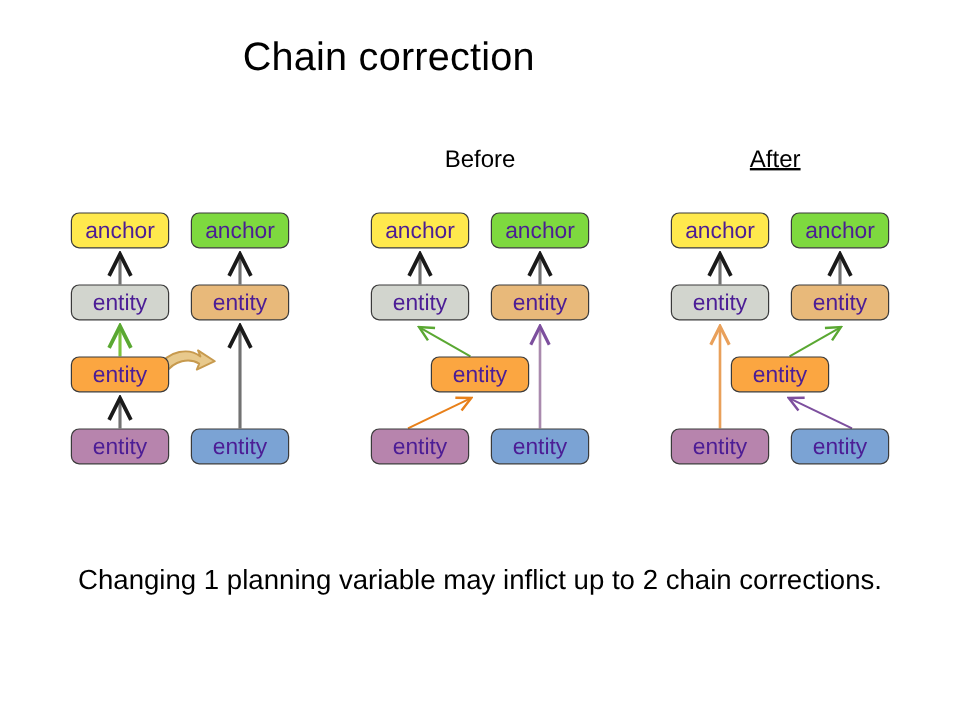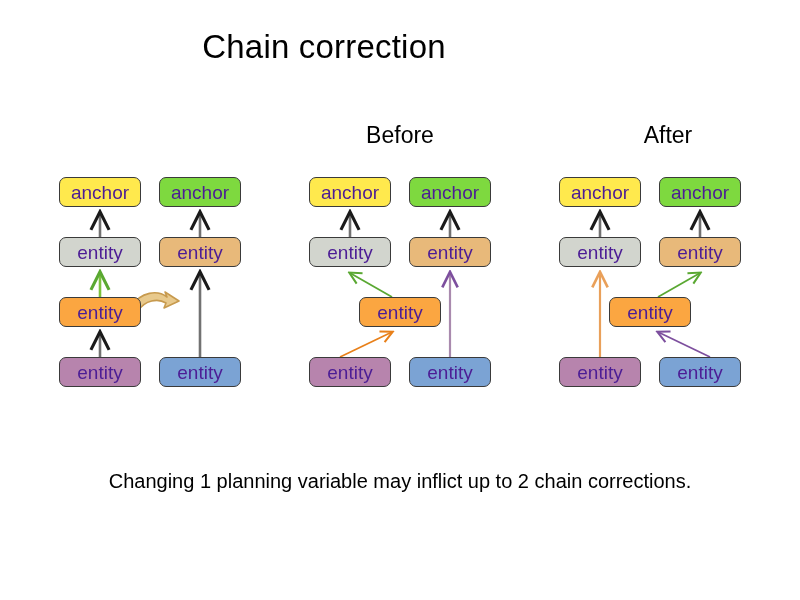--- a/index.html
+++ b/index.html
@@ -25,32 +25,32 @@
     top: 28px;
     width: 648px;
     text-align: center;
     font-size: 33px;
     font-weight: normal;
     color: #000000;
     letter-spacing: 0.2px;
   }
   .panel-label {
     position: absolute;
-    font-size: 23px;
+    font-size: 20px;
     color: #000000;
     text-align: center;
     white-space: nowrap;
   }
   .caption {
     position: absolute;
     left: 0;
     top: 470px;
     width: 800px;
     text-align: center;
-    font-size: 20px;
+    font-size: 23px;
     color: #000000;
   }
   .node {
     position: absolute;
     box-sizing: border-box;
     height: 30px;
     border: 1.4px solid #3a3a3a;
     border-radius: 7px;
     display: flex;
     align-items: center;
@@ -74,21 +74,21 @@
   }
 </style>
 </head>
 <body>
 
 <div id="stage">
 
   <div class="title">Chain correction</div>
 
   <div class="panel-label" style="left:340px; top:122px; width:120px;">Before</div>
-  <div class="panel-label" style="left:608px; top:122px; width:120px;">After</div>
+  <div class="panel-label" style="left:586px; top:122px; width:120px;text-decoration:underline;">After</div>
 
   <svg class="edges" viewBox="0 0 800 600">
     <defs>
       <marker id="ah-gray" markerWidth="9" markerHeight="9" refX="7.5" refY="4.5" orient="auto">
         <path d="M1,1 L8,4.5 L1,8" fill="none" stroke="#1a1a1a" stroke-width="1.2"></path>
       </marker>
       <marker id="ah-green" markerWidth="9" markerHeight="9" refX="7.5" refY="4.5" orient="auto">
         <path d="M1,1 L8,4.5 L1,8" fill="none" stroke="#5aa832" stroke-width="1.2"></path>
       </marker>
       <marker id="ah-orange" markerWidth="9" markerHeight="9" refX="7.5" refY="4.5" orient="auto">

